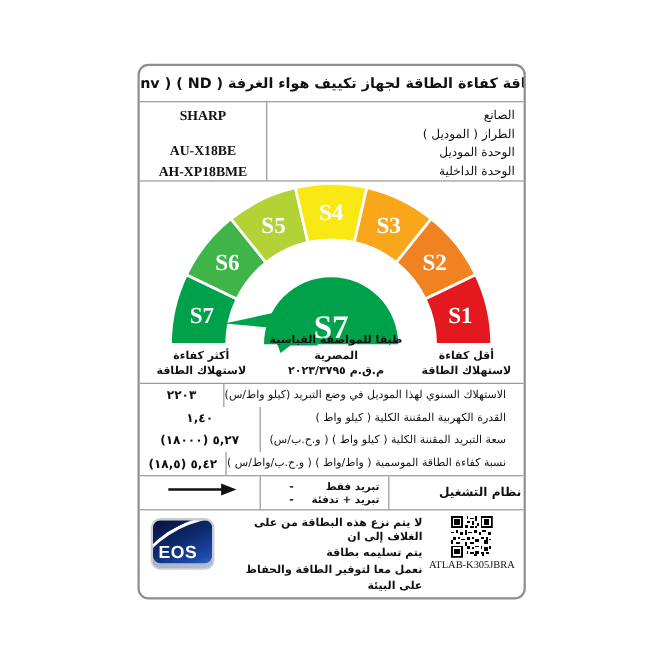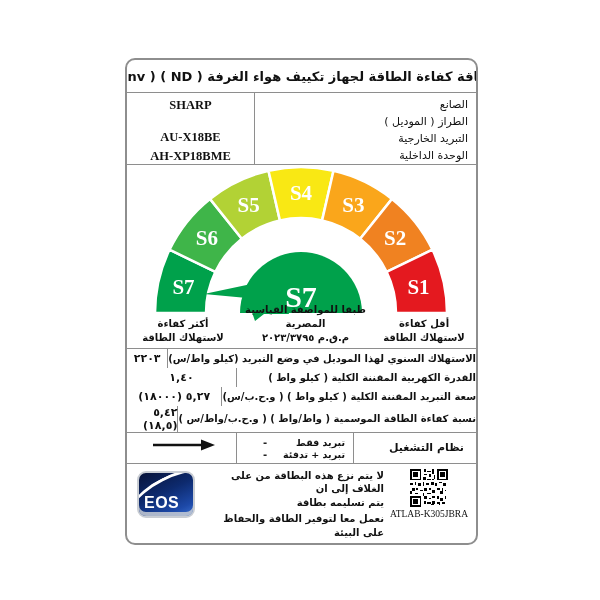--- a/index.html
+++ b/index.html
@@ -13,21 +13,21 @@
     display:flex; flex-direction:column; overflow:hidden;
   }
   .row-border { border-bottom:1.5px solid #8e8e8e; }
 
   
   .title-row { height:35px; display:flex; align-items:center; justify-content:center; }
   .title-row .t { font-size:13px; font-weight:bold; color:#111; direction:rtl; white-space:nowrap; }
 
   
   .info-row { height:74px; display:flex; }
-  .info-values { width:128px; border-right:1.5px solid #8e8e8e; display:flex; flex-direction:column; align-items:center; }
+  .info-values { width:116px; border-right:1.5px solid #8e8e8e; display:flex; flex-direction:column; align-items:center; }
   .info-values .v { font-family:"Liberation Serif", serif; font-weight:bold; font-size:12.5px; color:#111; }
   .v-maker { margin-top:5px; }
   .v-outdoor { margin-top:17px; }
   .v-indoor { margin-top:4px; }
   .info-labels { flex:1; direction:rtl; padding:3px 8px 0 0; }
   .info-labels .l { font-size:11px; font-weight:normal; color:#111; line-height:17px; white-space:nowrap; }
 
   
   .gauge-row { height:193px; position:relative; }
   .gauge-svg { display:block; margin:3px auto 0 auto; }
@@ -35,31 +35,31 @@
   .note { font-size:10px; font-weight:bold; color:#111; text-align:center; line-height:14px; direction:rtl; }
   .note-left { width:112px; }
   .note-center { flex:1; }
   .note-right { width:104px; }
 
   
   .specs-row { height:88px; display:flex; flex-direction:column;justify-content:center; }
   .spec-line { flex:1; display:flex; }
   .spec-value { width:110px; border-right:1.5px solid #8e8e8e; display:flex; align-items:center; justify-content:center;
                 font-size:11px; font-weight:bold; color:#111; letter-spacing:1px; direction:rtl; }
-  .spec-label { flex:1; direction:rtl; display:flex; align-items:center; padding-right:0;
-                font-size:10px; font-weight:bold; color:#111; white-space:nowrap; }
+  .spec-label { flex:1; direction:rtl; display:flex; align-items:center; padding-right:16px;
+                font-size:10px; font-weight:normal; color:#111; white-space:nowrap; }
 
   
   .op-row { height:32px; display:flex; }
   .op-arrow-cell { width:110px; border-right:1.5px solid #8e8e8e; display:flex; justify-content:center; align-items:flex-start; padding-top:5px; }
   .op-modes-cell { width:117px; border-right:1.5px solid #8e8e8e; padding:2px 8px 0 26px; display:flex; flex-direction:column; justify-content:center; gap:1px; }
   .mode-line { display:flex; align-items:center; }
   .mode-line .dash { font-size:10px; font-weight:bold; color:#222; }
   .mode-line .mtext { flex:1; text-align:right; direction:rtl; font-size:9.5px; font-weight:bold; color:#111; white-space:nowrap; }
-  .op-label-cell { flex:1; direction:rtl; display:flex; align-items:center; padding-right:12px;
+  .op-label-cell { flex:1; direction:rtl; display:flex; align-items:center; padding-right:2px;
                    font-size:11px; font-weight:bold; color:#111; }
 
   
   .footer-row { flex:1; display:flex; align-items:flex-start; padding:5px 8px 4px 10px; }
   .eos-logo { position:relative; width:58px; height:47px; border-radius:9px; overflow:hidden;
               border:2px solid #c9cdd3; margin-top:2px; flex:0 0 auto;
               background:linear-gradient(155deg,#081339 0%, #0d2a6e 45%, #1d49a8 80%, #3a6fd0 100%);
               box-shadow: inset 0 -4px 0 rgba(200,205,212,0.85); }
   .eos-swoosh { position:absolute; left:-18px; top:2px; width:110px; height:64px;
                 border-radius:50%; border-top:3px solid #ffffff; transform:rotate(-27deg); }
@@ -87,21 +87,21 @@
 
     <div class="info-row row-border">
       <div class="info-values">
         <span class="v v-maker">SHARP</span>
         <span class="v v-outdoor">AU-X18BE</span>
         <span class="v v-indoor">AH-XP18BME</span>
       </div>
       <div class="info-labels">
         <div class="l">الصانع</div>
         <div class="l">الطراز ( الموديل )</div>
-        <div class="l">التبريد الخارجية</div>
+        <div class="l">الوحدة الموديل</div>
         <div class="l">الوحدة الداخلية</div>
       </div>
     </div>
 
     <div class="gauge-row row-border">
       <svg class="gauge-svg" width="349" height="157" viewBox="0 0 349 157">
         <g stroke="#ffffff" stroke-width="2.5" stroke-linejoin="round">
           <path d="M28,145 A146,146 0 0 1 42.5,81.7 L88.4,103.8 A95,95 0 0 0 79,145 Z" fill="#00A14B"></path>
           <path d="M42.5,81.7 A146,146 0 0 1 83,30.9 L114.8,70.7 A95,95 0 0 0 88.4,103.8 Z" fill="#3FB549"></path>
           <path d="M83,30.9 A146,146 0 0 1 141.5,2.7 L152.9,52.4 A95,95 0 0 0 114.8,70.7 Z" fill="#B2D235"></path>

